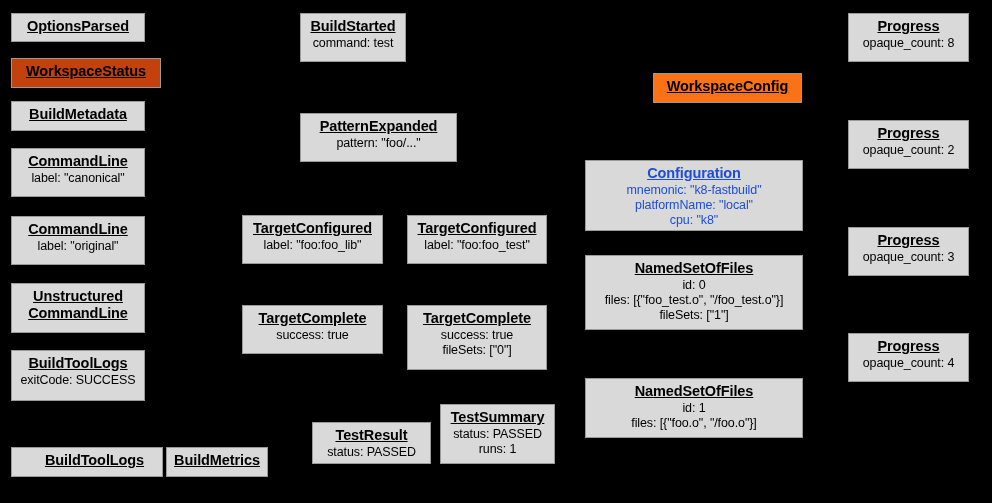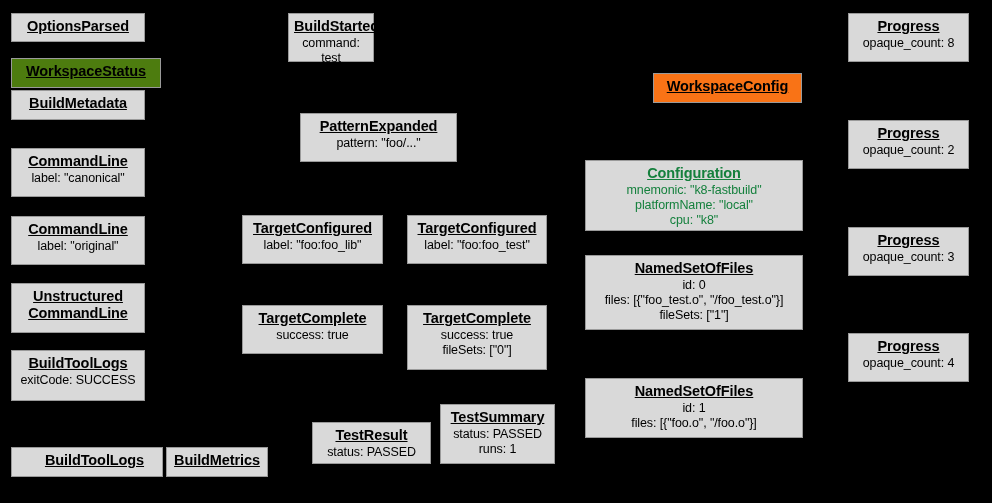--- a/index.html
+++ b/index.html
@@ -44,24 +44,24 @@
     display: none;
   }
 </style>
 </head>
 <body>
 
 <div id="canvas" style="width: 992px; height: 503px; background: rgb(0, 0, 0); text-align: center;">
     <div class="node" style="left: 11px; top: 13px; width: 134px; height: 29px; background: rgb(217, 217, 217); border-color: rgb(154, 154, 154); color: rgb(0, 0, 0);">
       <div class="node-title">OptionsParsed</div>
     </div>
-    <div class="node" style="left: 11px; top: 58px; width: 150px; height: 30px; background: #4d7c0f; border-color: rgb(154, 154, 154); color: rgb(0, 0, 0);">
+    <div class="node" style="left: 11px; top: 58px; width: 150px; height: 30px; background: #c2410c; border-color: rgb(154, 154, 154); color: rgb(0, 0, 0);">
       <div class="node-title">WorkspaceStatus</div>
     </div>
-    <div class="node" style="left: 11px; top: 90px; width: 134px; height: 30px; background: rgb(217, 217, 217); border-color: rgb(154, 154, 154); color: rgb(0, 0, 0);">
+    <div class="node" style="left: 11px; top: 101px; width: 134px; height: 30px; background: rgb(217, 217, 217); border-color: rgb(154, 154, 154); color: rgb(0, 0, 0);">
       <div class="node-title">BuildMetadata</div>
     </div>
     <div class="node" style="left: 11px; top: 148px; width: 134px; height: 49px; background: rgb(217, 217, 217); border-color: rgb(154, 154, 154); color: rgb(0, 0, 0);">
       <div class="node-title">CommandLine</div>
       <div class="node-fields">label: "canonical"</div>
     </div>
     <div class="node" style="left: 11px; top: 216px; width: 134px; height: 49px; background: rgb(217, 217, 217); border-color: rgb(154, 154, 154); color: rgb(0, 0, 0);">
       <div class="node-title">CommandLine</div>
       <div class="node-fields">label: "original"</div>
     </div>
@@ -72,21 +72,21 @@
     <div class="node" style="left: 11px; top: 350px; width: 134px; height: 51px; background: rgb(217, 217, 217); border-color: rgb(154, 154, 154); color: rgb(0, 0, 0);">
       <div class="node-title">BuildToolLogs</div>
       <div class="node-fields">exitCode: SUCCESS</div>
     </div>
     <div class="node" style="left: 11px; top: 447px; width: 152px; height: 30px; background: rgb(217, 217, 217); border-color: rgb(154, 154, 154); color: rgb(0, 0, 0); padding-left: 20px;">
       <div class="node-title">BuildToolLogs</div>
     </div>
     <div class="node" style="left: 166px; top: 447px; width: 102px; height: 30px; background: rgb(217, 217, 217); border-color: rgb(154, 154, 154); color: #000000;">
       <div class="node-title">BuildMetrics</div>
     </div>
-    <div class="node" style="left: 288px; top: 13px; width: 86px; height: 49px; background: rgb(217, 217, 217); border-color: rgb(154, 154, 154); color: rgb(0, 0, 0);">
+    <div class="node" style="left: 300px; top: 13px; width: 106px; height: 49px; background: rgb(217, 217, 217); border-color: rgb(154, 154, 154); color: rgb(0, 0, 0);">
       <div class="node-title">BuildStarted</div>
       <div class="node-fields">command: test</div>
     </div>
     <div class="node" style="left: 300px; top: 113px; width: 157px; height: 49px; background: rgb(217, 217, 217); border-color: rgb(154, 154, 154); color: rgb(0, 0, 0);">
       <div class="node-title">PatternExpanded</div>
       <div class="node-fields">pattern: "foo/..."</div>
     </div>
     <div class="node" style="left: 242px; top: 215px; width: 141px; height: 49px; background: rgb(217, 217, 217); border-color: rgb(154, 154, 154); color: rgb(0, 0, 0);">
       <div class="node-title">TargetConfigured</div>
       <div class="node-fields">label: "foo:foo_lib"</div>
@@ -109,21 +109,21 @@
       <div class="node-fields">status: PASSED</div>
     </div>
     <div class="node" style="left: 440px; top: 404px; width: 115px; height: 60px; background: rgb(217, 217, 217); border-color: rgb(154, 154, 154); color: rgb(0, 0, 0);">
       <div class="node-title">TestSummary</div>
       <div class="node-fields">status: PASSED
 runs: 1</div>
     </div>
     <div class="node" style="left: 653px; top: 73px; width: 149px; height: 30px; background: #f97316; border-color: rgb(154, 154, 154); color: rgb(0, 0, 0);">
       <div class="node-title">WorkspaceConfig</div>
     </div>
-    <div class="node" style="left: 585px; top: 160px; width: 218px; height: 71px; background: rgb(217, 217, 217); border-color: rgb(154, 154, 154); color: #15803d;">
+    <div class="node" style="left: 585px; top: 160px; width: 218px; height: 71px; background: rgb(217, 217, 217); border-color: rgb(154, 154, 154); color: #1d4ed8;">
       <div class="node-title">Configuration</div>
       <div class="node-fields">mnemonic: "k8-fastbuild"
 platformName: "local"
 cpu: "k8"</div>
     </div>
     <div class="node" style="left: 585px; top: 255px; width: 218px; height: 75px; background: rgb(217, 217, 217); border-color: rgb(154, 154, 154); color: rgb(0, 0, 0);">
       <div class="node-title">NamedSetOfFiles</div>
       <div class="node-fields">id: 0
 files: [{"foo_test.o", "/foo_test.o"}]
 fileSets: ["1"]</div>

